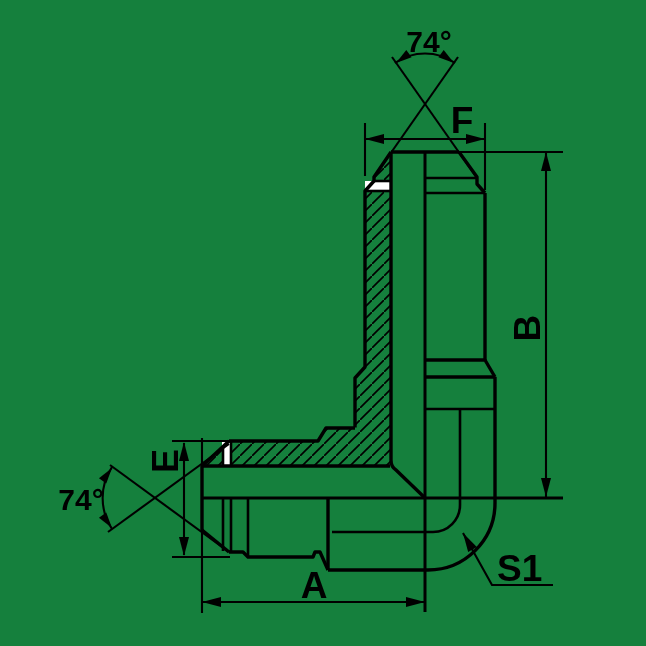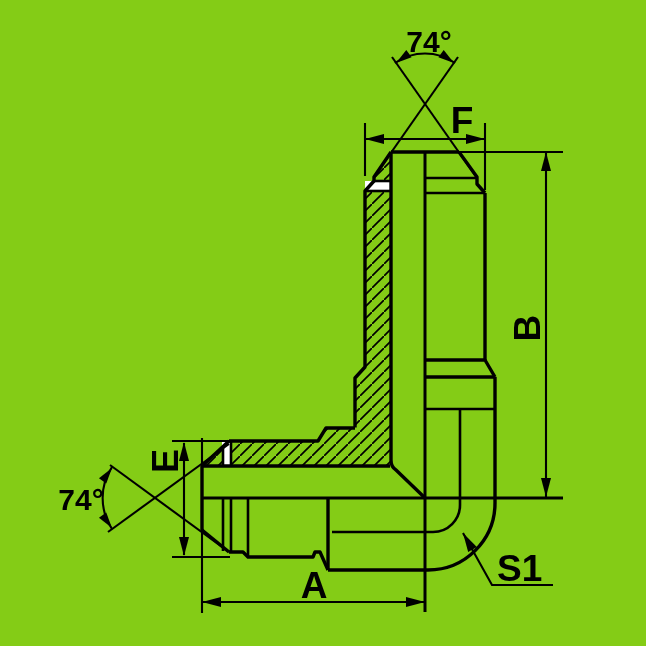--- a/index.html
+++ b/index.html
@@ -1,21 +1,21 @@
 <!DOCTYPE html>
 <html><head>
 <meta charset="utf-8">
 <style>
   html,body{margin:0;padding:0;}
   body{
     width:646px;height:646px;
     background:#ffffff;
     font-family:"Liberation Sans", sans-serif;
   }
-  .stage{position:relative;width:646px;height:646px;background:#84cc16;overflow:hidden;}
+  .stage{position:relative;width:646px;height:646px;background:#15803d;overflow:hidden;}
   svg{display:block;}
   text{
     font-family:"Liberation Sans", sans-serif;
     font-weight:700;
     fill:#000;
   }
   .dim-label{font-size:37px;}
   .dim-label-sm{font-size:36px;}
   .angle-label{font-size:30px;}
 </style>

